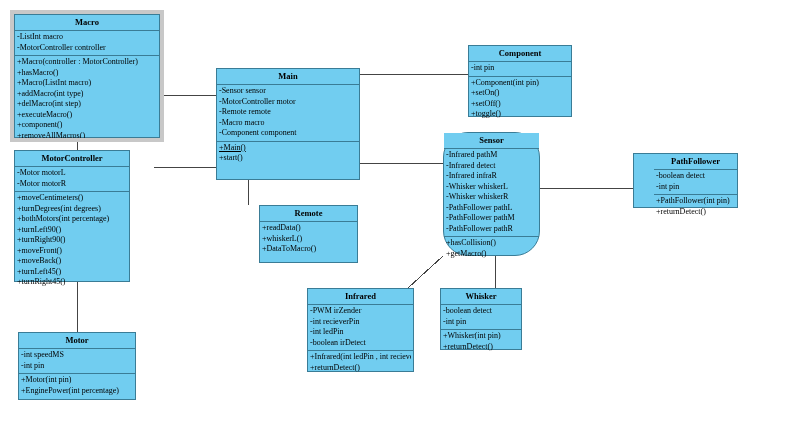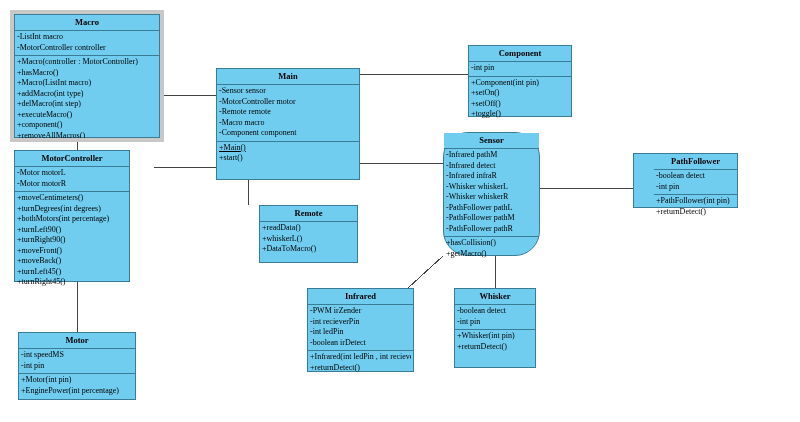--- a/index.html
+++ b/index.html
@@ -211,21 +211,21 @@
         <div class="cls-member">-PWM irZender</div>
         <div class="cls-member">-int recieverPin</div>
         <div class="cls-member">-int ledPin</div>
         <div class="cls-member">-boolean irDetect</div>
       </div>
       <div class="cls-section">
         <div class="cls-member">+Infrared(int ledPin , int recieverPin)</div>
         <div class="cls-member">+returnDetect()</div>
       </div>
     </div>
-    <div class="uml-class" style="left: 454px; top: 288px; width: 82px; height: 80px; z-index: 2;">
+    <div class="uml-class" style="left: 440px; top: 288px; width: 82px; height: 62px; z-index: 2;">
       <div class="cls-title">Whisker</div>
       <div class="cls-section">
         <div class="cls-member">-boolean detect</div>
         <div class="cls-member">-int pin</div>
       </div>
       <div class="cls-section">
         <div class="cls-member">+Whisker(int pin)</div>
         <div class="cls-member">+returnDetect()</div>
       </div>
     </div>

